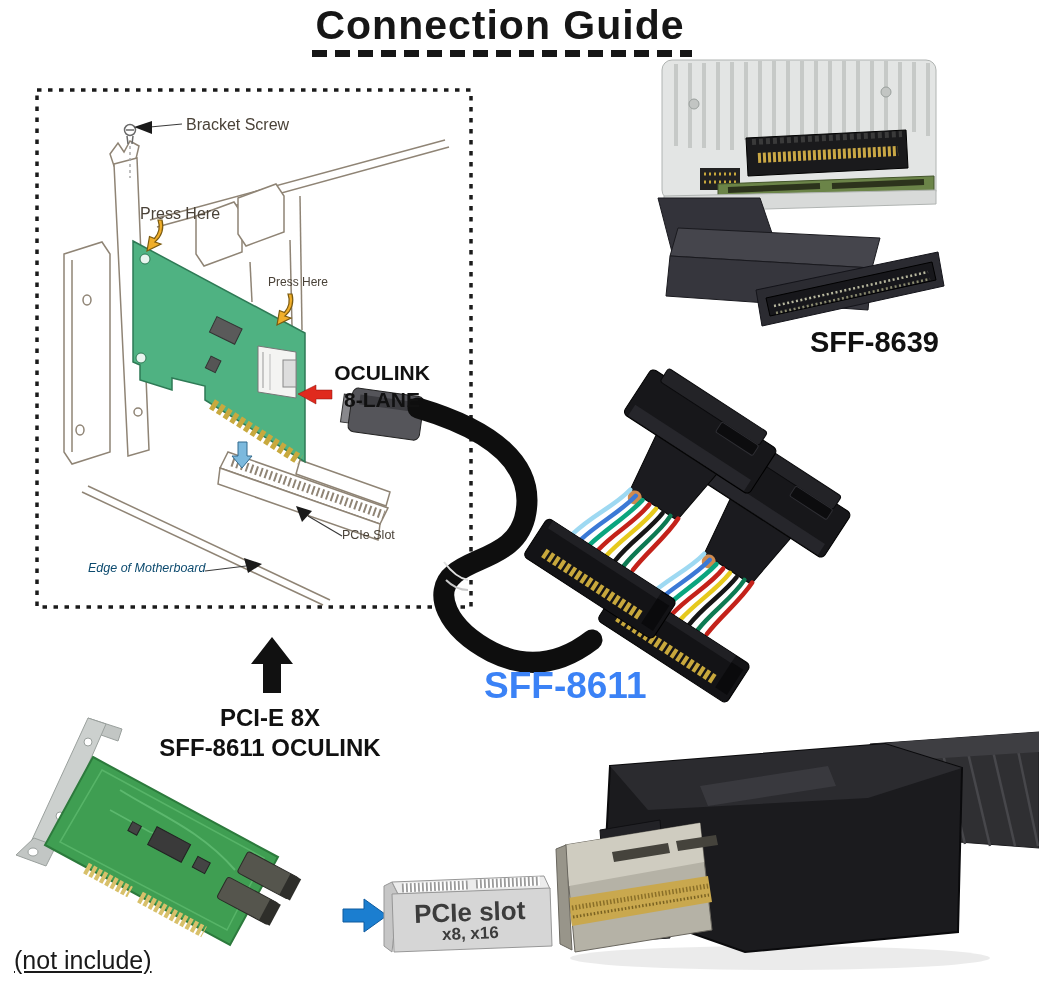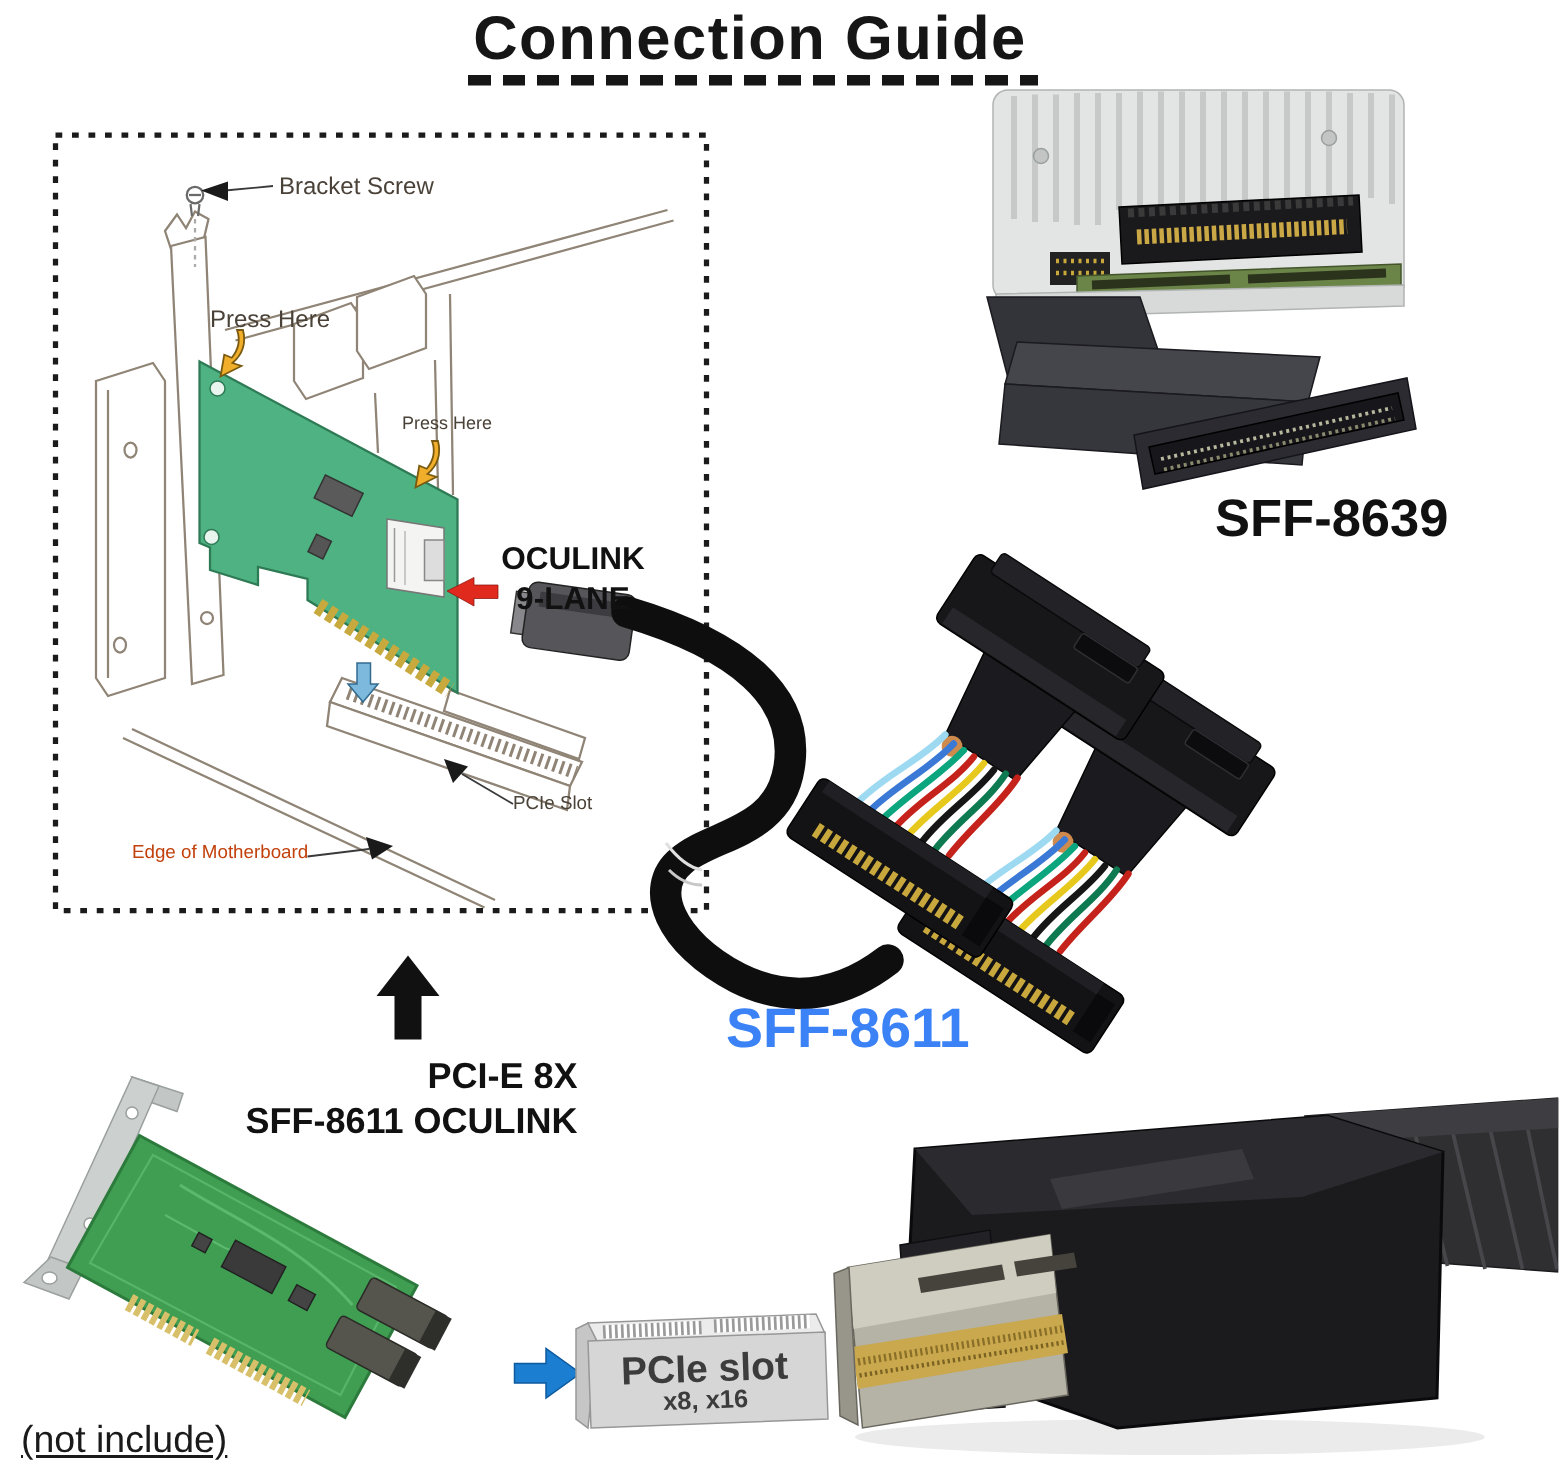--- a/index.html
+++ b/index.html
@@ -11,24 +11,24 @@
          letter-spacing:1px;color:#161616;}
   .title-underline{position:absolute;left:312px;top:50px;width:380px;height:7px;z-index:5;
          background:repeating-linear-gradient(90deg,#161616 0 15px,transparent 15px 23px);}
   .small-note{font-size:16px;color:#4a4238;}
   .lbl-bracket-screw{left:186px;top:116px;}
   .lbl-press1{left:140px;top:205px;}
   .lbl-press2{left:268px;top:275px;font-size:12px;}
   .lbl-oculink{left:324px;top:314px;width:116px;text-align:center;font-size:21px;line-height:27px;
                font-weight:700;color:#111;margin-top:45px;}
   .lbl-pcieslot-d{left:342px;top:528px;font-size:12.5px;color:#4a4238;}
-  .lbl-edge{left:88px;top:561px;font-size:12.5px;color:#c2410c;}
-  .lbl-8639{left:810px;top:326px;font-size:35px;font-weight:700;color:#111;}
+  .lbl-edge{left:88px;top:561px;font-size:12.5px;color:#0c4a6e;font-style:italic;}
+  .lbl-8639{left:810px;top:326px;font-size:29px;font-weight:700;color:#111;}
   .lbl-8611{left:484px;top:665px;font-size:37px;font-weight:700;color:#3b82f6;}
-  .lbl-card{left:155px;top:703px;width:230px;text-align:right;font-size:24px;line-height:30px;
+  .lbl-card{left:155px;top:703px;width:230px;text-align:center;font-size:24px;line-height:30px;
             font-weight:700;color:#111;}
   .lbl-notinc{left:14px;top:946px;font-size:25px;color:#1a1a1a;text-decoration:underline;}
   .pcie-callout-text{left:400px;top:899px;width:140px;text-align:center;transform:rotate(-2deg);
             color:#3c3c3c;z-index:6;}
   .pcie-callout-text .l1{font-size:26px;font-weight:700;line-height:26px;}
   .pcie-callout-text .l2{font-size:17px;font-weight:700;line-height:18px;}
 </style>
 </head>
 <body>
 
@@ -261,21 +261,21 @@
 
 <div class="label title">Connection Guide</div>
 <div class="title-underline"></div>
 
 <div class="label small-note lbl-bracket-screw">Bracket Screw</div>
 <div class="label small-note lbl-press1">Press Here</div>
 <div class="label small-note lbl-press2">Press Here</div>
 
 <div class="label lbl-oculink">
   <span>OCULINK</span><br>
-  <span>9-LANE</span>
+  <span>8-LANE</span>
 </div>
 
 <div class="label lbl-pcieslot-d">PCIe Slot</div>
 <div class="label lbl-edge">Edge of Motherboard</div>
 
 <div class="label lbl-8639">SFF-8639</div>
 <div class="label lbl-8611">SFF-8611</div>
 
 <div class="label lbl-card">
   <span>PCI-E 8X</span><br>

